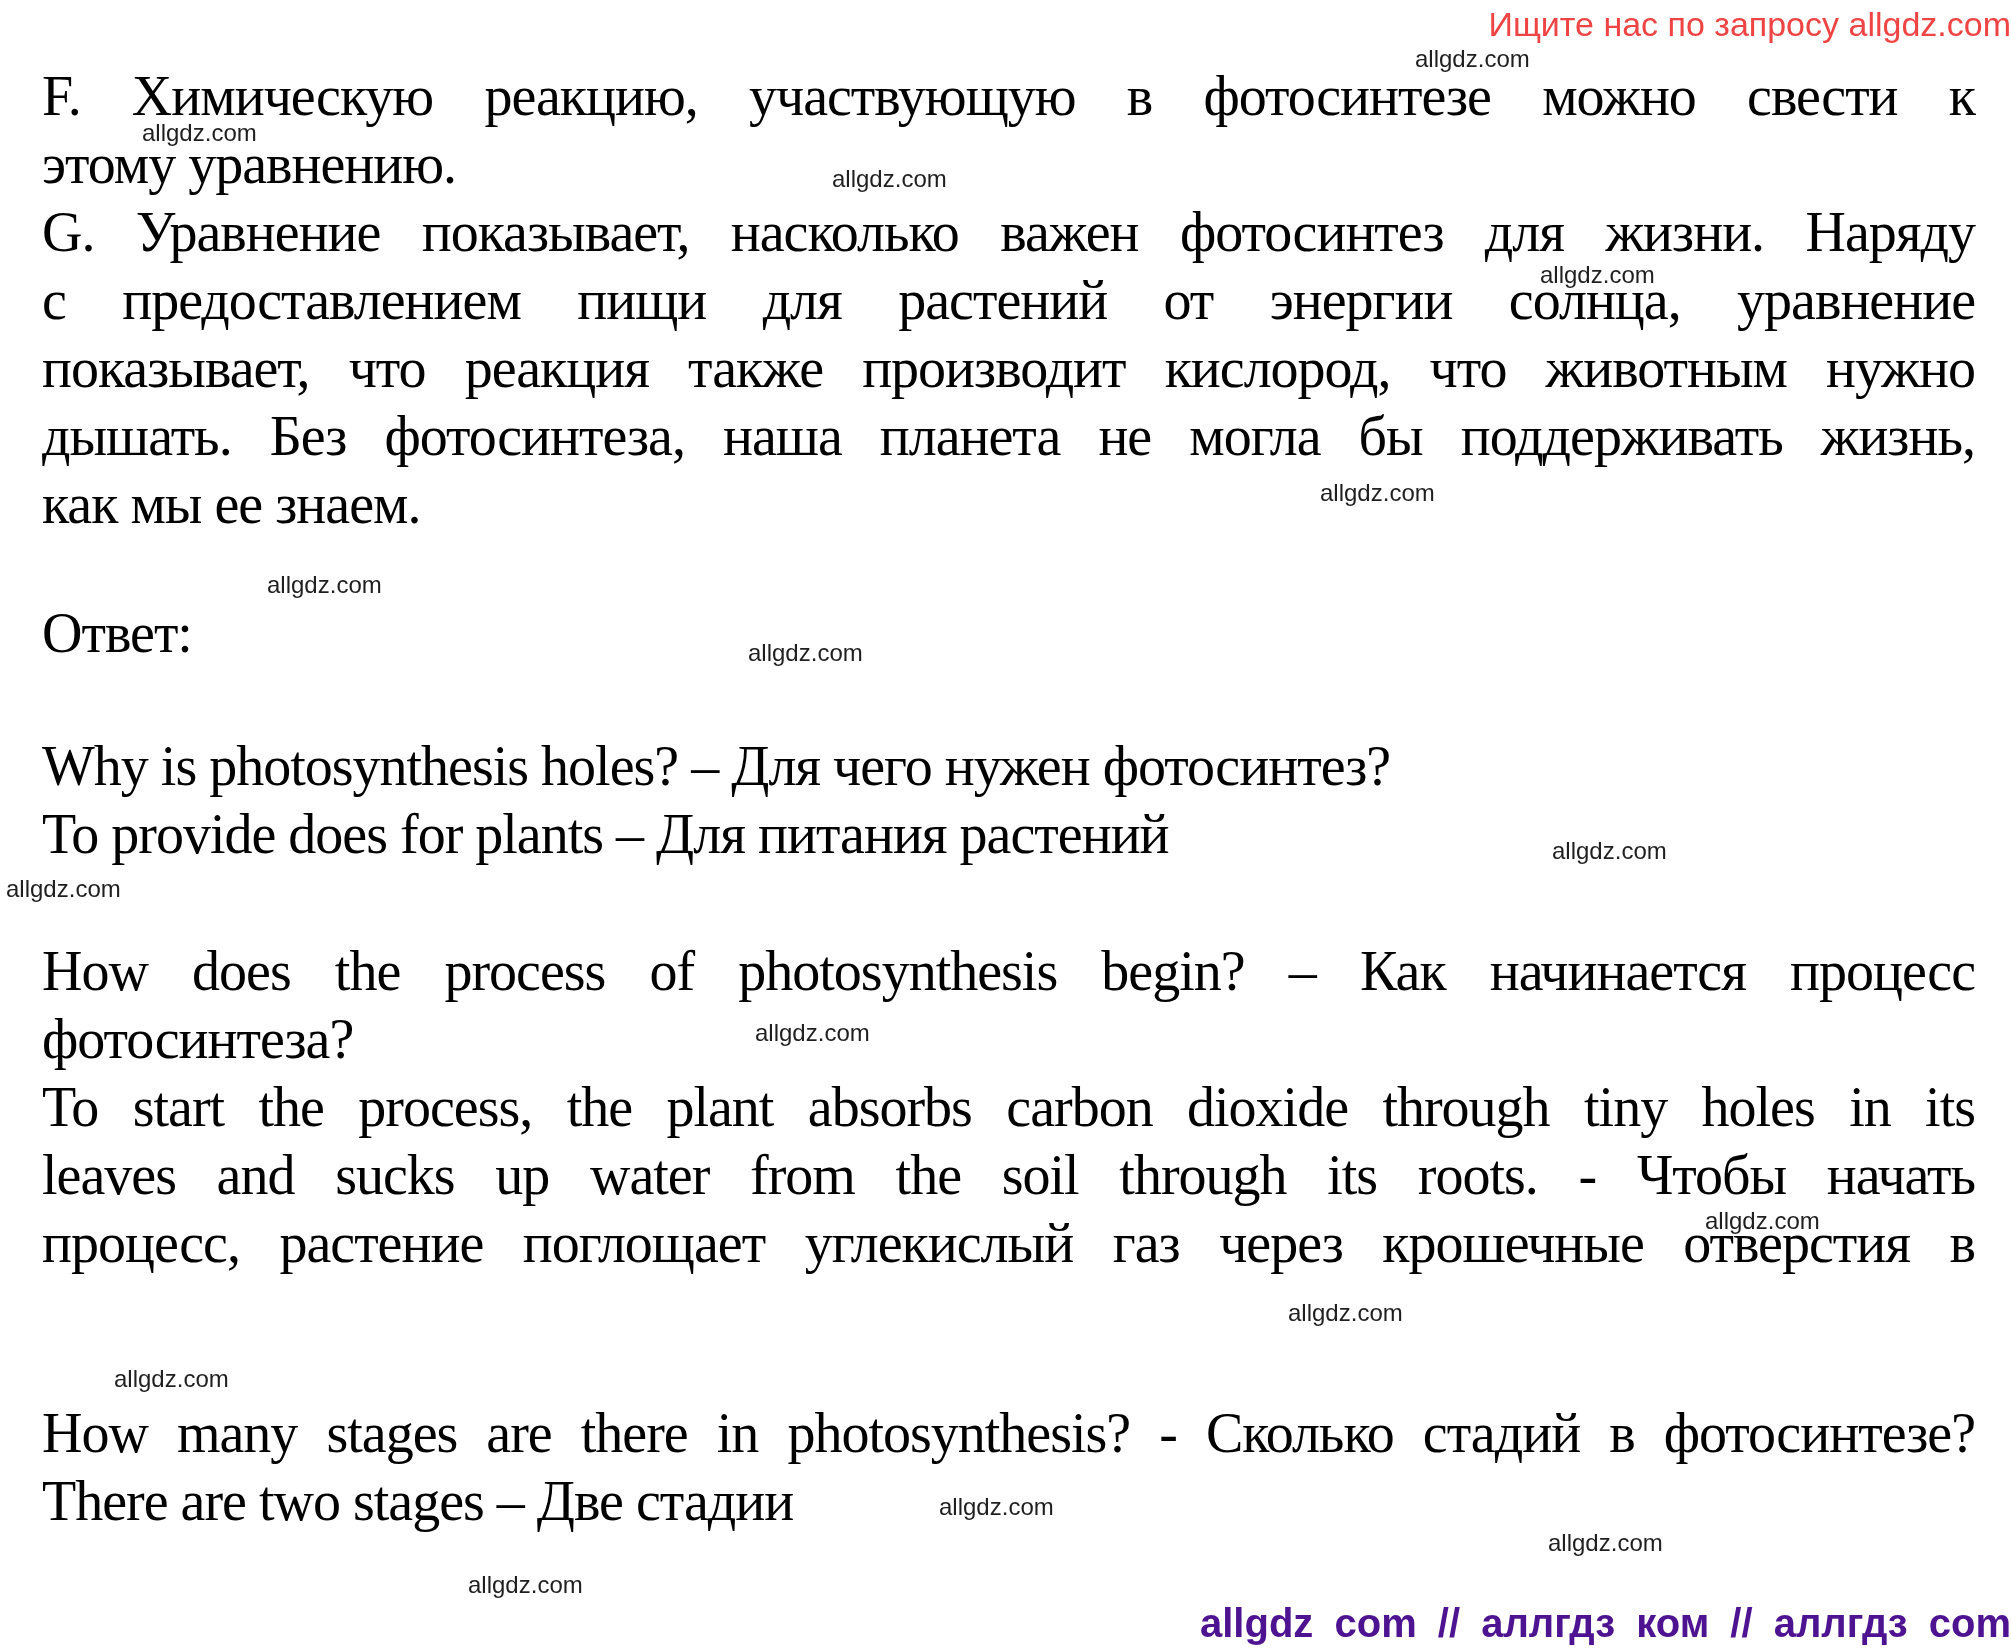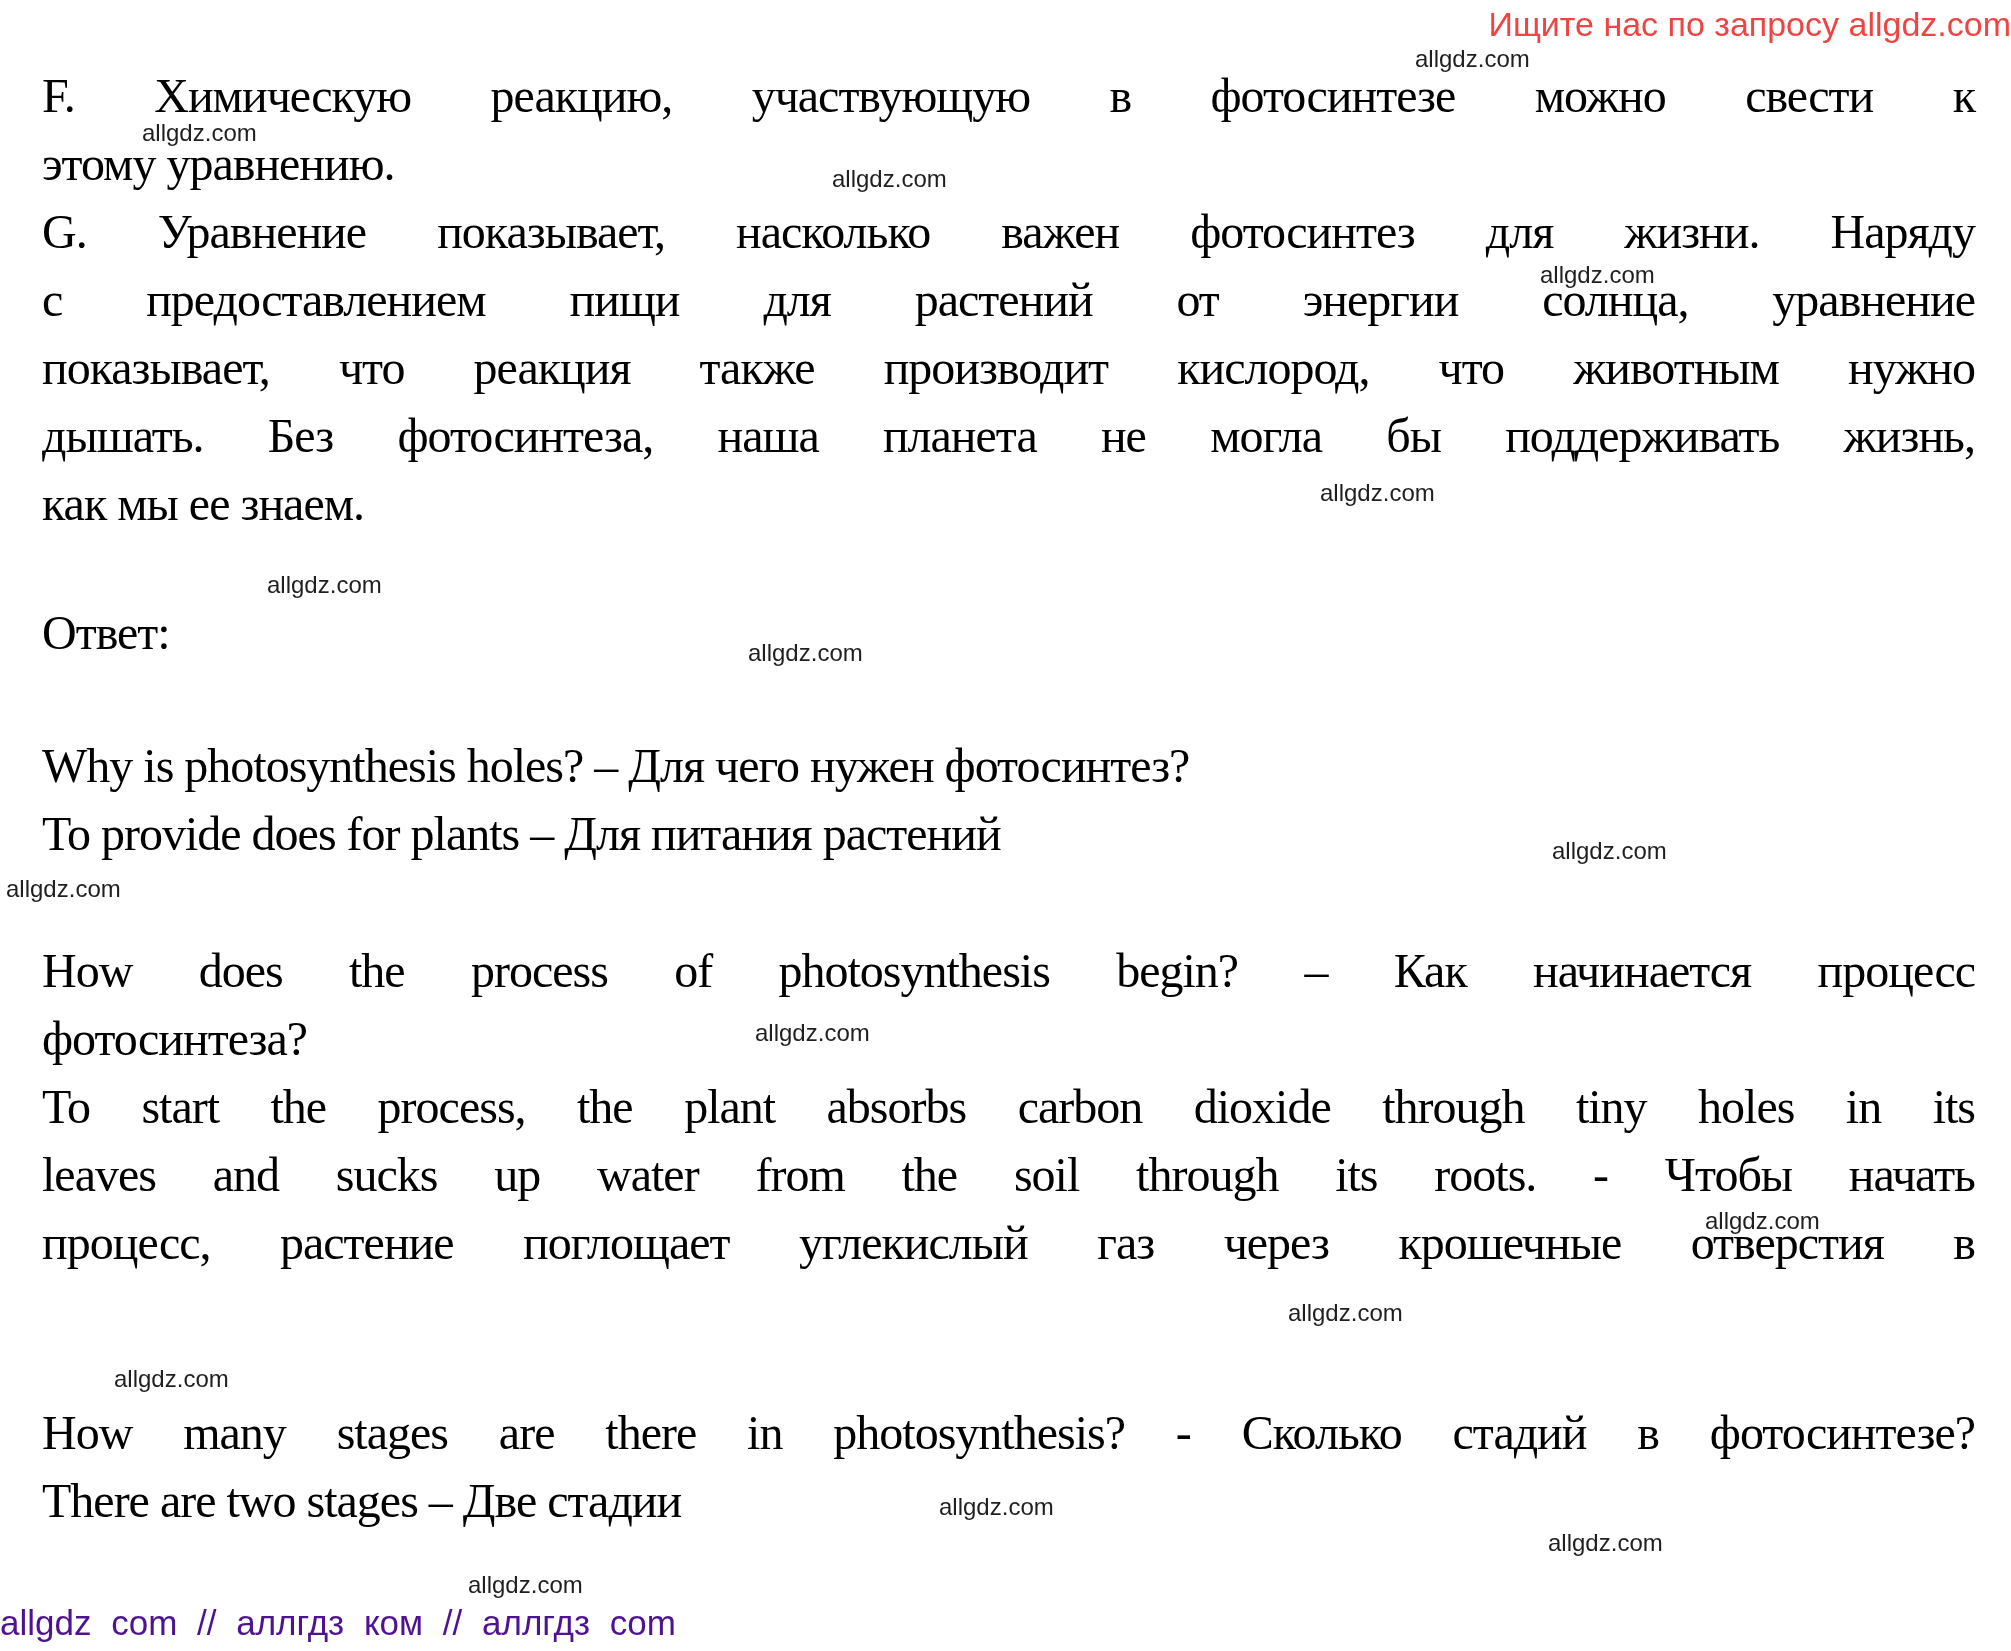--- a/index.html
+++ b/index.html
@@ -27,38 +27,39 @@
     font-size: 24px;
     line-height: 30px;
     white-space: nowrap;
   }
   .block {
     position: absolute;
     left: 42px;
     width: 1933px;
   }
   .line {
-    font-size: 48px;
+    font-size: 56px;
     line-height: 68px;
     letter-spacing: -1px;
     white-space: normal;
   }
   .jf {
     text-align: justify;
     text-align-last: justify;
   }
   .footer {
     position: absolute;
     top: 1602px; left: 0;
     width: 100%;
-    text-align: left;
+    text-align: right;
     font-family: "Liberation Sans", sans-serif;
-    font-size: 35px;
+    font-size: 40px;
     line-height: 42px;
     word-spacing: 10px;
+    font-weight: bold;
   }
 </style>
 </head>
 <body>
 
 <div class="page">
 
   <div class="green-header" style="color: #ef4444; text-align: right;">Ищите нас по запросу allgdz.com</div>
 
   <span class="wm" style="left: 1415px; top: 44px; color: rgb(31, 31, 31);">allgdz.com</span>

